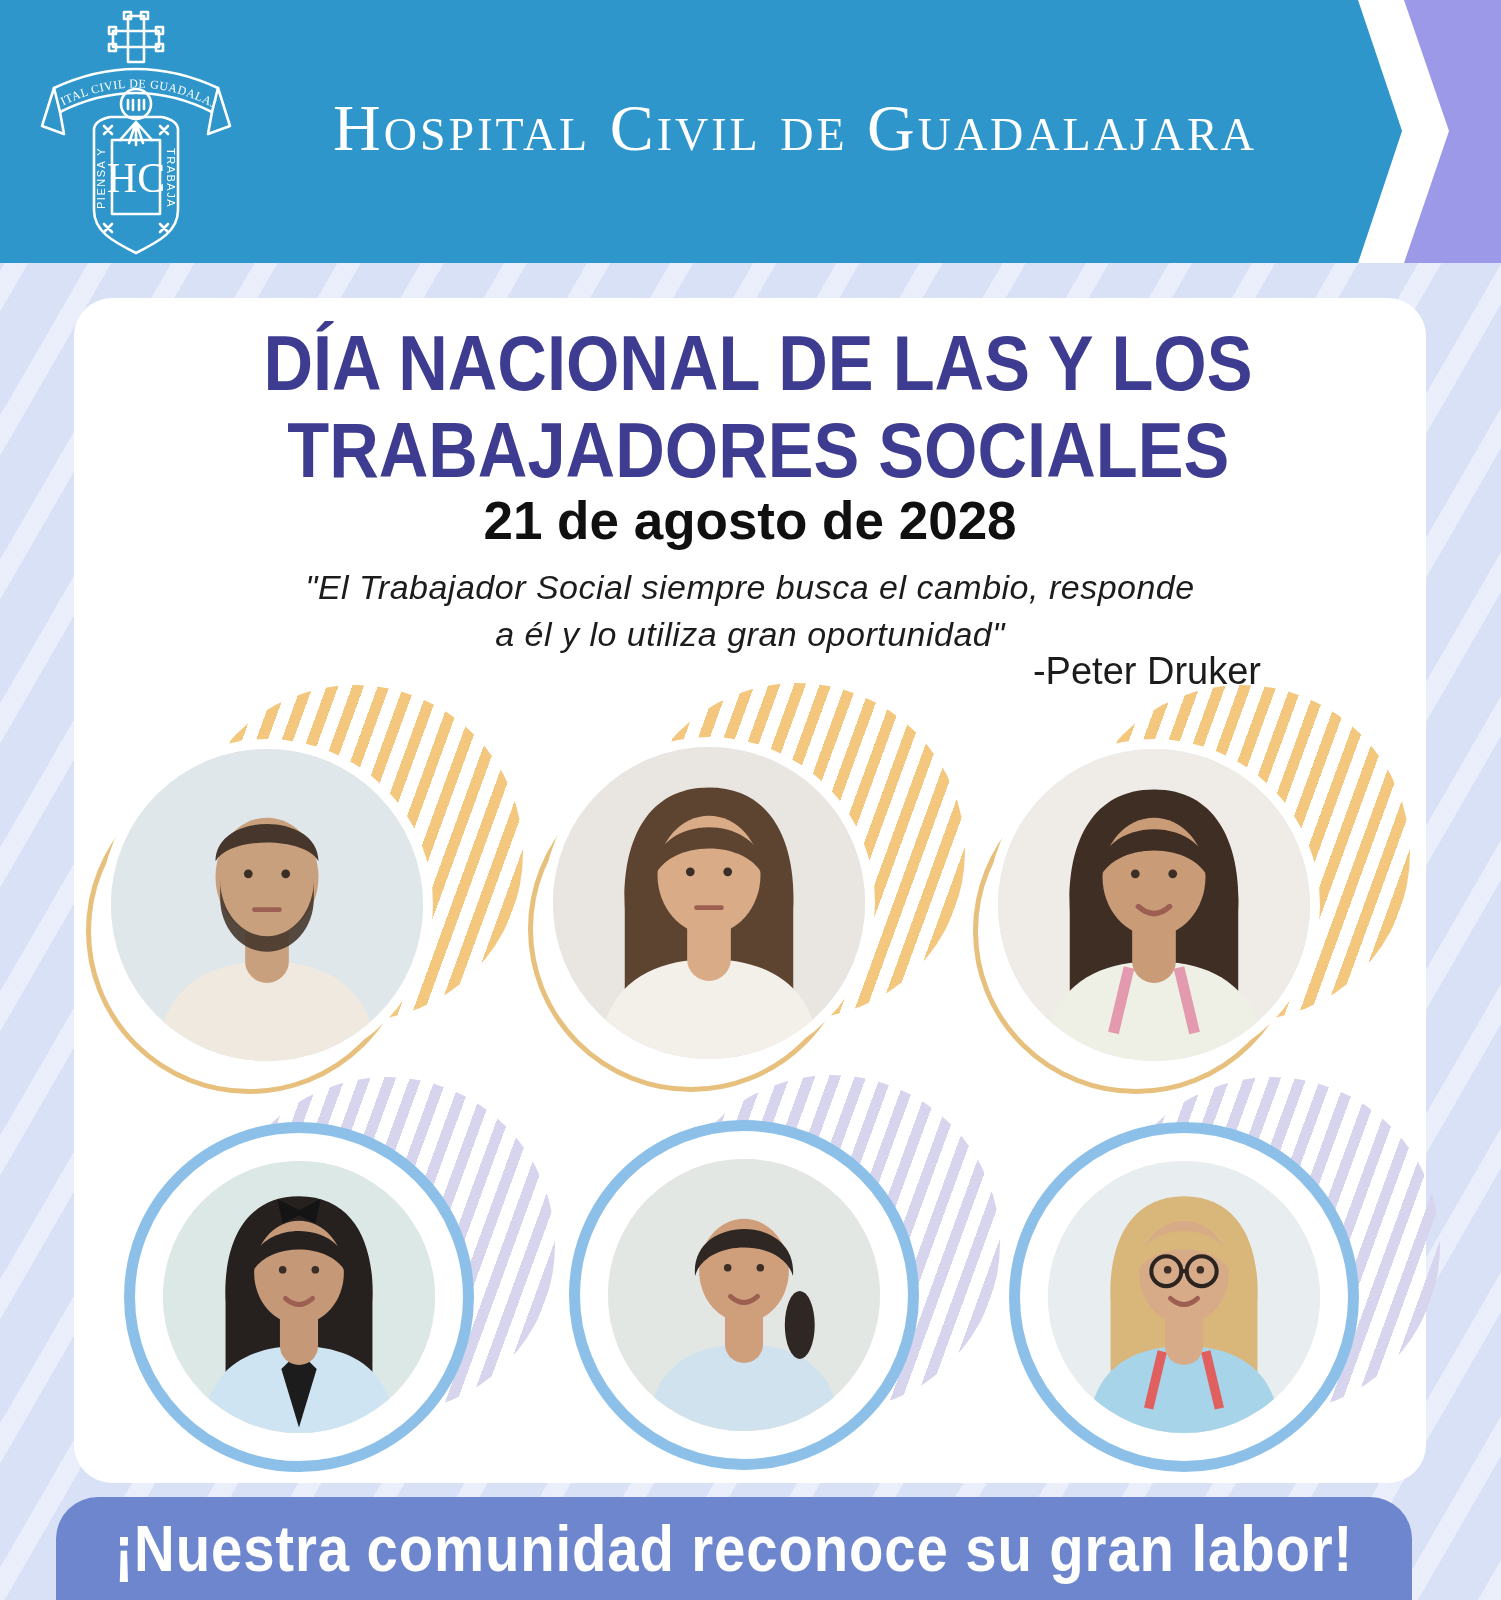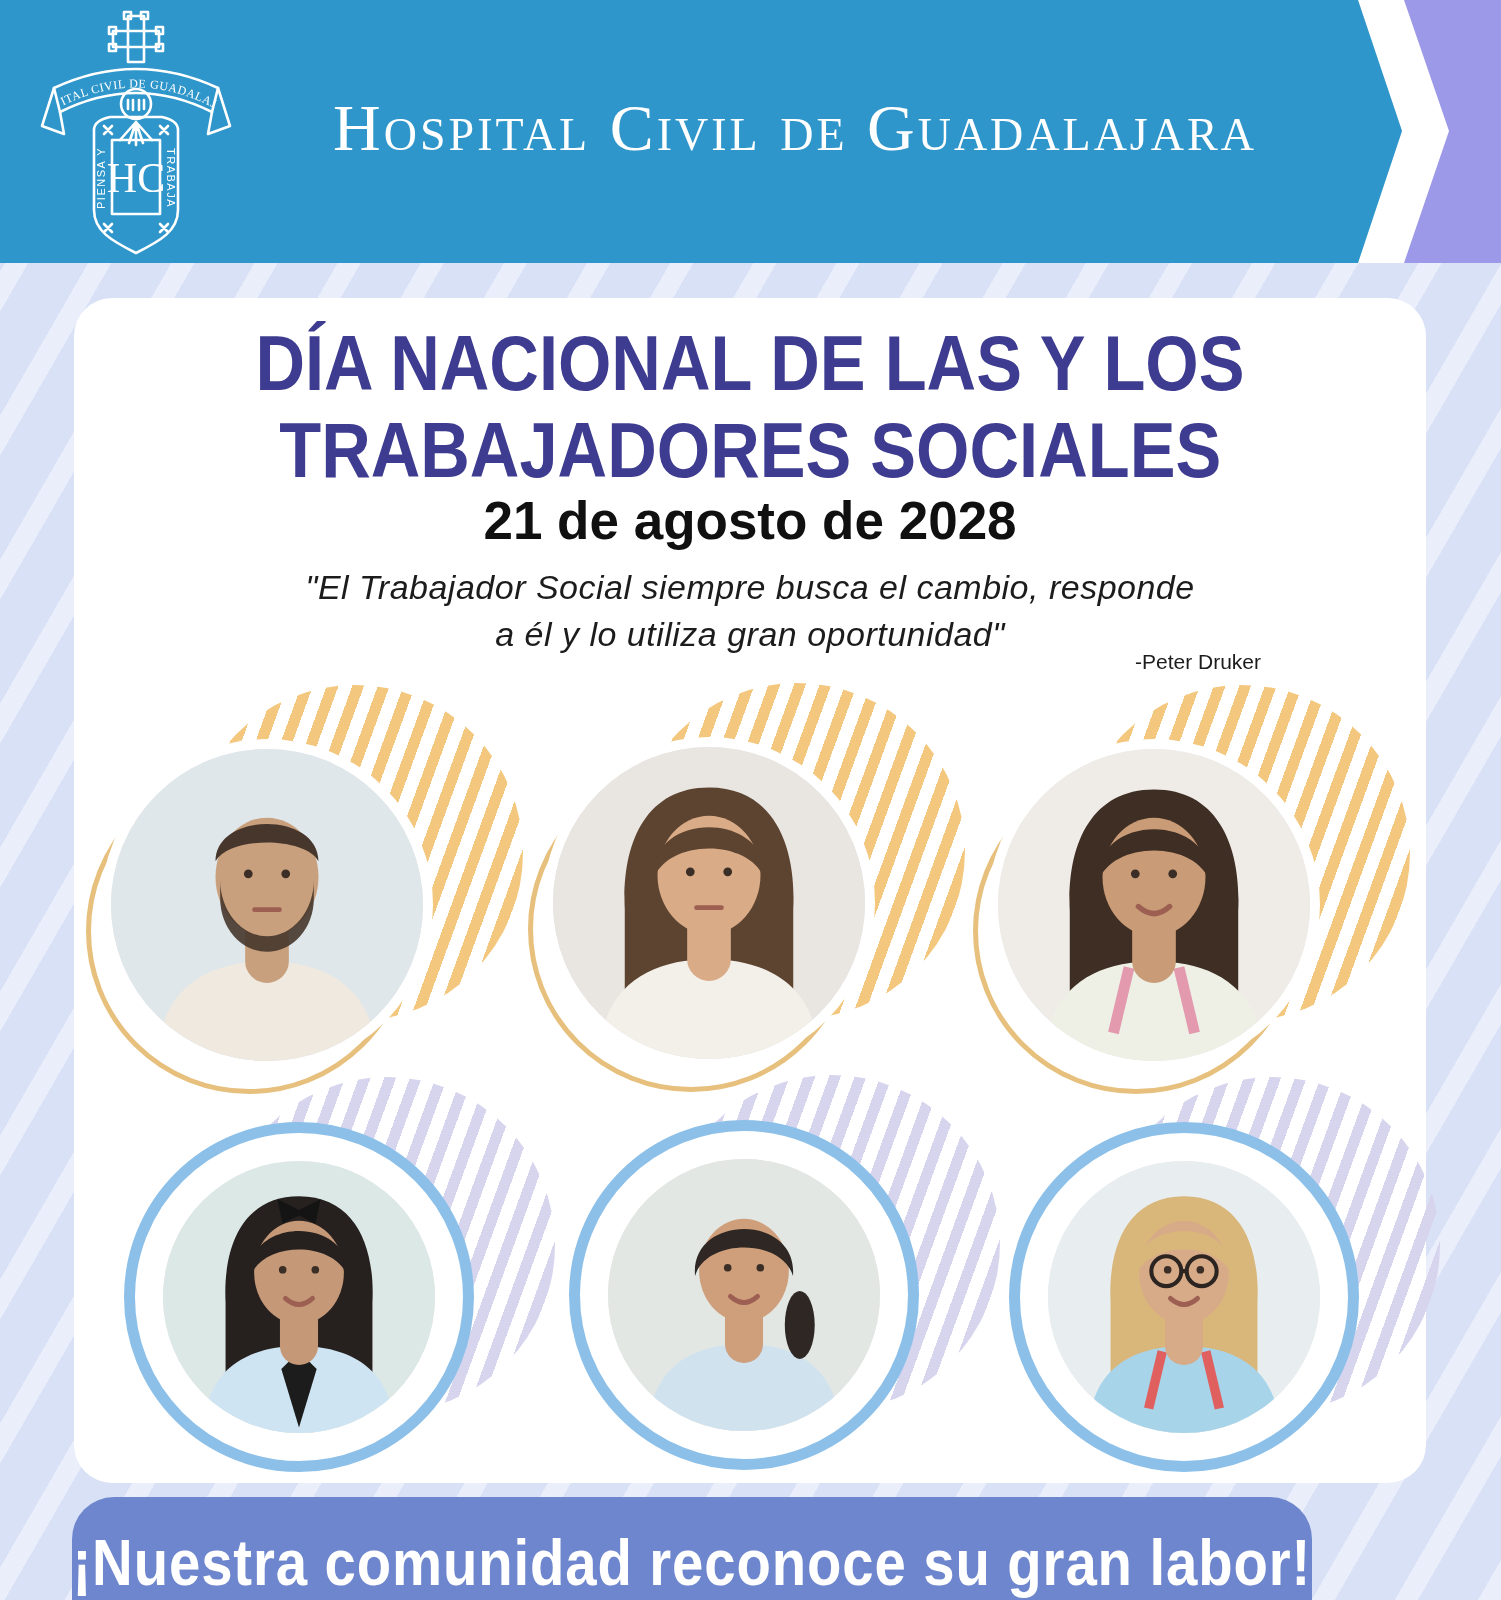--- a/index.html
+++ b/index.html
@@ -24,46 +24,46 @@
   .logo{position:absolute;left:36px;top:10px;width:200px;height:250px;}
   .logo svg{display:block;}
   .logo .ln{stroke:#ffffff;fill:none;stroke-width:2.6;stroke-linejoin:round;stroke-linecap:round;}
   .logo text{fill:#ffffff;}
 
   
   .card{
     position:absolute;left:74px;top:298px;width:1352px;height:1185px;
     background:#ffffff;border-radius:38px;
   }
-  .title{position:absolute;left:0;top:22px;width:100%;text-align:center;
+  .title{position:absolute;left:8px;top:22px;width:100%;text-align:center;
     color:var(--title-indigo,#3E3C90);font-weight:800;font-size:78px;line-height:87px;letter-spacing:0px;}
   .title .tline{display:inline-block;transform:scaleX(.88);transform-origin:center;white-space:nowrap;}
   .date{position:absolute;left:0;top:192px;width:100%;text-align:center;
     color:#101010;font-weight:800;font-size:53px;}
   .quote{position:absolute;left:0;top:266px;width:100%;text-align:center;
     font-style:italic;font-weight:400;font-size:34px;line-height:47px;color:#1c1c1c;letter-spacing:.5px;}
-  .attribution{position:absolute;right:165px;top:352px;font-size:21px;color:#1c1c1c;}
+  .attribution{position:absolute;right:165px;top:352px;font-size:38px;color:#1c1c1c;}
 
   
   .cell{position:absolute;width:420px;height:420px;}
   .hatch{position:absolute;left:130px;top:-10px;width:336px;height:336px;border-radius:50%;}
   .ring-thin{position:absolute;left:29px;top:73px;width:326px;height:326px;border-radius:50%;
     border:5px solid var(--outline-yellow,#E6C07C);box-sizing:border-box;}
   .ring-blue{position:absolute;left:35px;top:35px;width:350px;height:350px;border-radius:50%;
     border:11px solid var(--ring-blue,#8CC0E9);box-sizing:border-box;background:#ffffff;}
   .photo{position:absolute;left:54px;top:54px;width:312px;height:312px;border-radius:50%;
     overflow:hidden;box-shadow:0 0 0 10px #ffffff;background:#e8e8e8;}
   .photo.small{left:74px;top:74px;width:272px;height:272px;box-shadow:0 0 0 12px #ffffff;}
   .photo svg{display:block;width:100%;height:100%;}
 
   
   .footer{
-    position:absolute;left:72px;top:1497px;width:1240px;height:103px;
+    position:absolute;left:56px;top:1497px;width:1356px;height:103px;
     background:var(--footer-periwinkle,#6D86CD);border-radius:42px 42px 0 0;
-    display:flex;align-items:flex-end;justify-content:center;
+    display:flex;align-items:center;justify-content:center;
   }
   .footer span{color:#ffffff;font-weight:700;font-size:64px;letter-spacing:1px;
     display:inline-block;transform:scaleX(.88);white-space:nowrap;}
 </style>
 </head>
 <body>
 
 <div class="poster">
 
   <div class="header">

